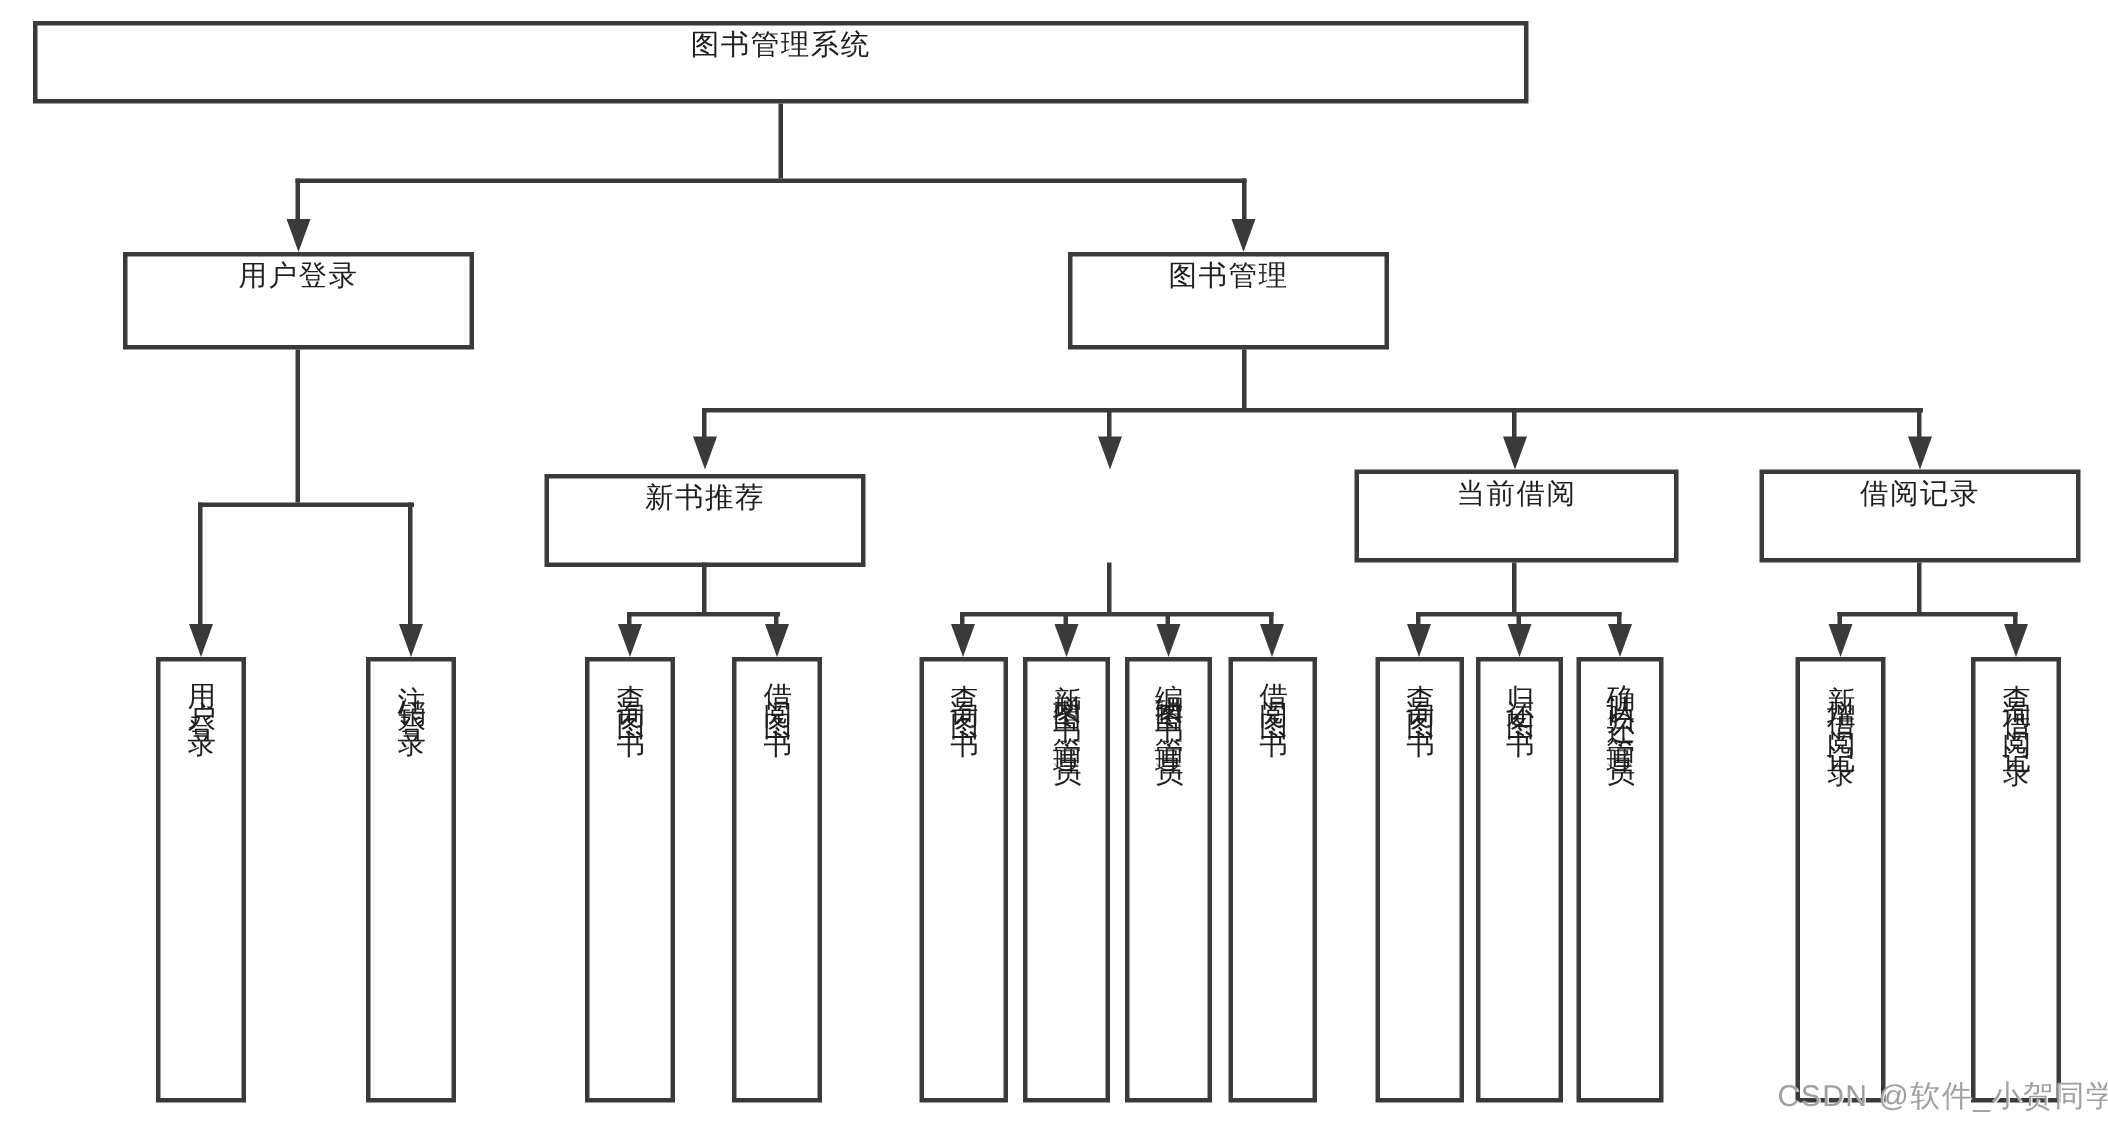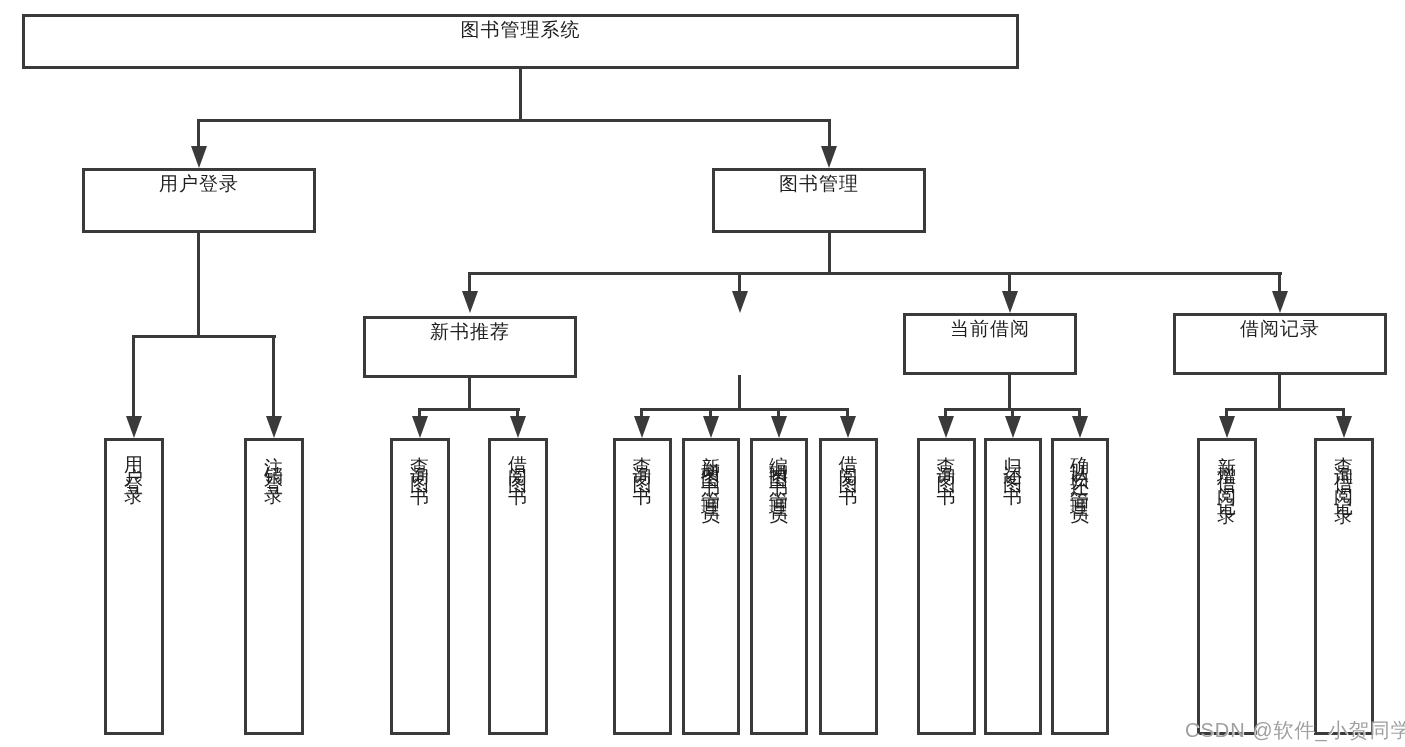--- a/index.html
+++ b/index.html
@@ -78,21 +78,21 @@
   <div class="vl" style="left:738px;top:272px;height:21px;"></div>
   <div class="arrow" style="left:732px;top:291px;"></div>
   <div class="vl" style="left:1008px;top:272px;height:21px;"></div>
   <div class="arrow" style="left:1002px;top:291px;"></div>
   <div class="vl" style="left:1278px;top:272px;height:21px;"></div>
   <div class="arrow" style="left:1272px;top:291px;"></div>
 
   <div class="hbox" style="left:363px;top:316px;width:214px;height:62px;">
     <span class="lbl">新书推荐</span>
   </div>
-  <div class="hbox" style="left:903px;top:313px;width:174px;height:62px;">
+  <div class="hbox" style="left:903px;top:313px;width:216px;height:62px;">
     <span class="lbl">当前借阅</span>
   </div>
   <div class="hbox" style="left:1173px;top:313px;width:214px;height:62px;">
     <span class="lbl">借阅记录</span>
   </div>
 
   <div class="vl" style="left:468px;top:375px;height:33px;"></div>
   <div class="hl" style="left:418px;top:408px;width:102px;"></div>
   <div class="vl" style="left:418px;top:408px;height:10px;"></div>
   <div class="arrow" style="left:412px;top:416px;"></div>

